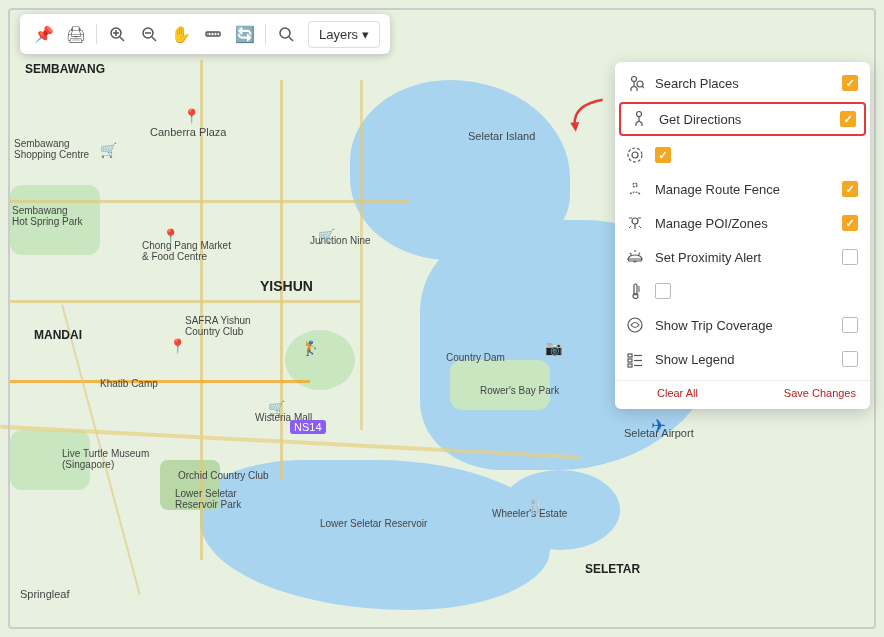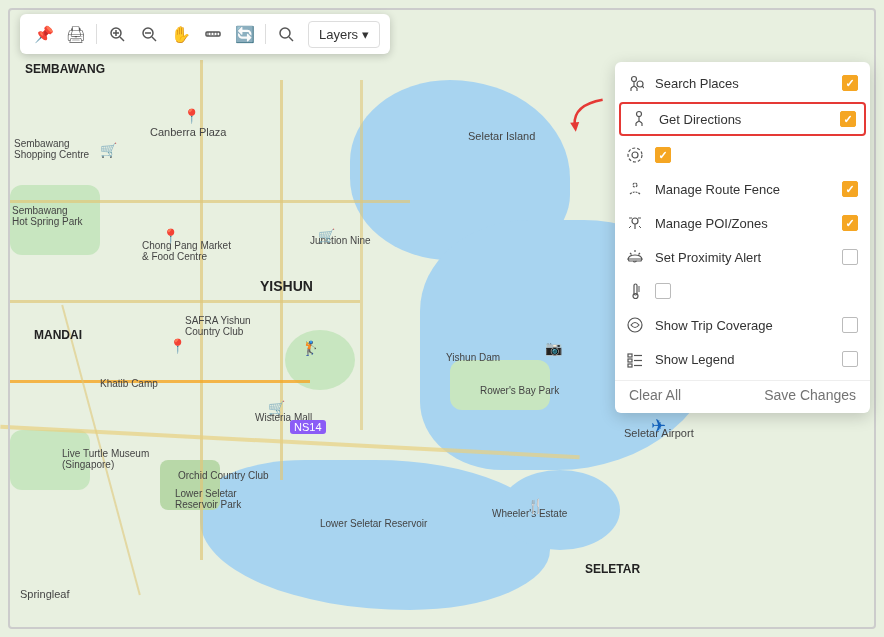--- a/index.html
+++ b/index.html
@@ -98,21 +98,21 @@
       display: flex; align-items: center; justify-content: center;
       flex-shrink: 0;
     }
     .menu-checkbox.checked { background: #f5a623; border-color: #f5a623; }
     .menu-checkbox.checked::after { content: '✓'; color: white; font-size: 11px; font-weight: bold; }
 
     .panel-footer {
       display: flex; justify-content: space-between; padding: 6px 14px 2px;
       margin-top: 4px; border-top: 1px solid #eee;
     }
-    .footer-link { font-size: 14px; color: #737373; cursor: pointer; }
+    .footer-link { font-size: 11px; color: #b91c1c; cursor: pointer; margin-left: 28px; }
 
     
     .map-label {
       position: absolute; font-size: 11px; color: #444; font-weight: 500;
       pointer-events: none; white-space: nowrap;
     }
     .map-label-bold { font-weight: 700; font-size: 12px; color: #222; }
 
     
     .marker { position: absolute; z-index: 5; font-size: 14px; cursor: pointer; }
@@ -152,21 +152,21 @@
     <span class="map-label" style="left:14px;top:138px;font-size:10px;">Sembawang<br>Shopping Centre</span>
     <span class="map-label" style="left:12px;top:205px;font-size:10px;">Sembawang<br>Hot Spring Park</span>
     <span class="map-label map-label-bold" style="left:25px;top:328px;padding-left:9px;">MANDAI</span>
     <span class="map-label map-label-bold" style="left:218px;top:278px;font-size:14px;margin-left:42px;">YISHUN</span>
     <span class="map-label" style="left:142px;top:240px;font-size:10px;">Chong Pang Market<br>&amp; Food Centre</span>
     <span class="map-label" style="left:310px;top:235px;font-size:10px;">Junction Nine</span>
     <span class="map-label" style="left:185px;top:315px;font-size:10px;">SAFRA Yishun<br>Country Club</span>
     <span class="map-label" style="left:100px;top:378px;font-size:10px;">Khatib Camp</span>
     <span class="map-label" style="left:255px;top:412px;font-size:10px;">Wisteria Mall</span>
     <span class="map-label" style="left:468px;top:130px;">Seletar Island</span>
-    <span class="map-label" style="left:446px;top:352px;font-size:10px;">Yishun Dam</span>
+    <span class="map-label" style="left:446px;top:352px;font-size:10px;">Country Dam</span>
     <span class="map-label" style="left:480px;top:385px;font-size:10px;">Rower's Bay Park</span>
     <span class="map-label" style="left:175px;top:488px;font-size:10px;">Lower Seletar<br>Reservoir Park</span>
     <span class="map-label" style="left:178px;top:470px;font-size:10px;">Orchid Country Club</span>
     <span class="map-label" style="left:320px;top:518px;font-size:10px;">Lower Seletar Reservoir</span>
     <span class="map-label" style="left:492px;top:508px;font-size:10px;">Wheeler's Estate</span>
     <span class="map-label" style="left:624px;top:427px;font-size:11px;">Seletar Airport</span>
     <span class="map-label map-label-bold" style="left:585px;top:562px;">SELETAR</span>
     <span class="map-label" style="left:18px;top:448px;font-size:10px;margin-left:44px;">Live Turtle Museum<br>(Singapore)</span>
     <span class="map-label" style="left:20px;top:588px;">Springleaf</span>
 

